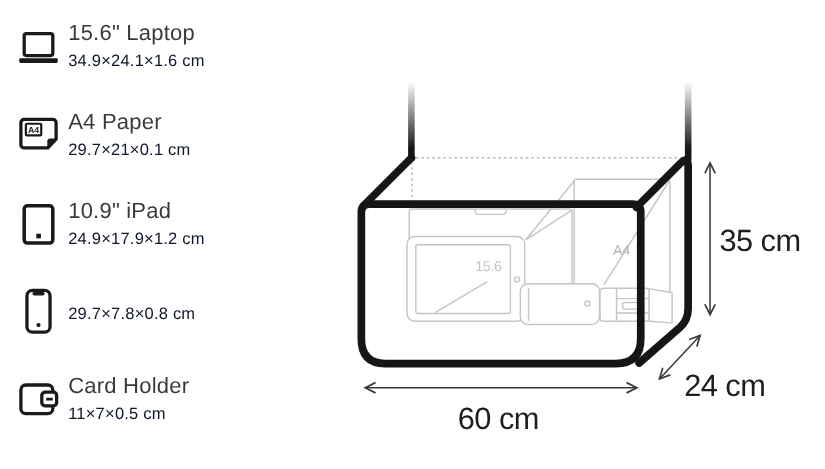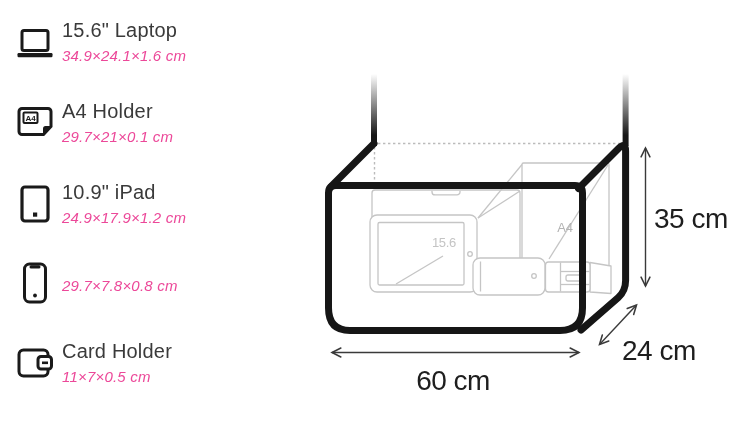--- a/index.html
+++ b/index.html
@@ -5,21 +5,21 @@
   * { margin:0; padding:0; box-sizing:border-box; }
   html,body { background:#fff; }
   body { width:750px; height:426px; font-family:"Liberation Sans", sans-serif; }
   .stage { position:relative; width:750px; height:426px; background:#ffffff; overflow:hidden; }
 
   .item-list { position:absolute; left:8px; top:18px; width:272px; }
   .row { display:flex; align-items:center; margin-bottom:34px; }
   .icon-box { flex:0 0 54px; width:54px; display:flex; justify-content:center; align-items:center; }
   .txt { flex:1; }
   .txt .title { font-size:20px; color:#3a3a3a; letter-spacing:0.2px; line-height:24px; }
-  .txt .dims  { font-size:15px; color:#ec4899; letter-spacing:0.2px; margin-top:5px; line-height:18px;font-style:italic; }
+  .txt .dims  { font-size:15px; color:#0f172a; letter-spacing:0.2px; margin-top:5px; line-height:18px; }
 
   .bag-svg { position:absolute; left:0; top:0; }
   .dim-label { font-size:28px; fill:#1e1e1e; letter-spacing:-0.5px; }
   .tag-label { font-size:13px; letter-spacing:-0.3px; }
 </style>
 </head>
 <body>
 
 <div class="stage">
 
@@ -41,21 +41,21 @@
     <div class="row">
       <div class="icon-box">
         <svg width="40" height="36" viewBox="0 0 40 36">
           <path d="M7,3.5 h26 a3,3 0 0 1 3,3 v15 l-7.5,8 h-21.5 a3,3 0 0 1 -3,-3 v-20 a3,3 0 0 1 3,-3 z" fill="none" stroke="#1a1a1a" stroke-width="3"></path>
           <path d="M36,21 l-8,8.5 v-6 a2.5,2.5 0 0 1 2.5,-2.5 z" fill="#1a1a1a"></path>
           <rect x="8.5" y="7.5" width="14" height="10.5" rx="1" fill="none" stroke="#1a1a1a" stroke-width="2"></rect>
           <text x="15.5" y="15.5" text-anchor="middle" font-size="8" font-weight="bold" fill="#1a1a1a">A4</text>
         </svg>
       </div>
       <div class="txt">
-        <div class="title">A4 Holder</div>
+        <div class="title">A4 Paper</div>
         <div class="dims">29.7×21×0.1 cm</div>
       </div>
     </div>
 
     <div class="row">
       <div class="icon-box">
         <svg width="34" height="40" viewBox="0 0 34 40">
           <rect x="4" y="3" width="26" height="34" rx="3" fill="none" stroke="#1a1a1a" stroke-width="3.2"></rect>
           <rect x="15" y="28.5" width="4.2" height="4.2" fill="#1a1a1a"></rect>
         </svg>

